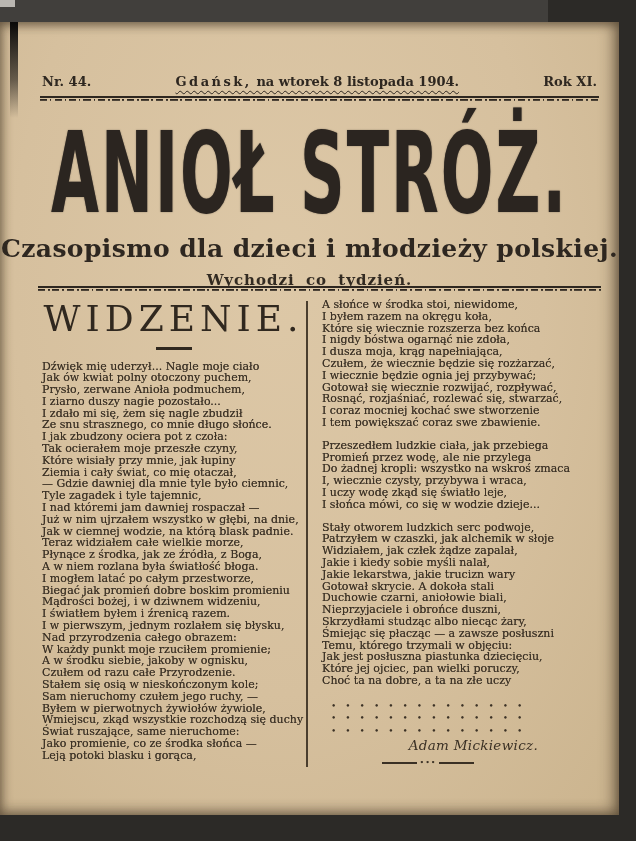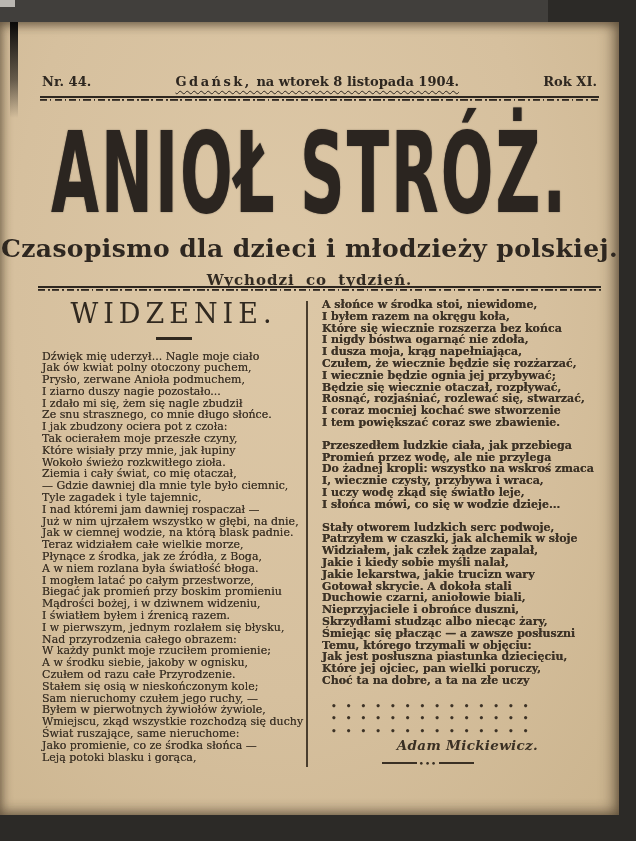--- a/index.html
+++ b/index.html
@@ -49,24 +49,24 @@
     text-shadow:0 0 1px rgba(43,37,32,.65);
   }
   .masthead-subtitle{position:absolute;top:212px;left:0;width:100%;text-align:center;
     font-size:25px;font-weight:bold;color:#2e2720;letter-spacing:.4px;}
   .masthead-frequency{position:absolute;top:249px;left:0;width:100%;text-align:center;
     font-size:15px;font-weight:bold;letter-spacing:1px;word-spacing:5px;color:#332b22;}
   .main-rule{position:absolute;top:264px;left:38px;right:18px;}
 
   
   .col-left{position:absolute;top:276px;left:42px;width:263px;}
-  .col-right{position:absolute;top:277px;left:322px;width:278px;font-weight:bold;}
+  .col-right{position:absolute;top:277px;left:322px;width:278px;}
   .col-divider{position:absolute;left:306px;top:279px;width:1.5px;height:466px;background:#4a3e2e;}
 
-  .article-title{width:100%;text-align:center;font-size:27px;letter-spacing:5px;color:#30281f;}
+  .article-title{width:100%;text-align:center;font-size:36px;letter-spacing:5px;color:#30281f;}
   .title-rule{width:36px;height:2.5px;background:#30281f;margin:8px auto 11px;}
 
   .poem-line{font-size:11px;line-height:11.8px;color:#3c3226;white-space:nowrap;
     text-shadow:0 0 .5px rgba(60,50,38,.8);}
   .poem-line.gap{height:11px;}
 
   .dots-block{margin-top:13px;}
   .dots-row{font-size:9px;letter-spacing:9px;line-height:12.5px;padding-left:9px;color:#3c3226;}
 
   .signature{text-align:right;padding-right:62px;
@@ -106,32 +106,31 @@
       <div>
           <div class="poem-line">Dźwięk mię uderzył...  Nagle moje ciało</div>
           <div class="poem-line">Jak ów kwiat polny otoczony puchem,</div>
           <div class="poem-line">Prysło, zerwane Anioła podmuchem,</div>
           <div class="poem-line">I ziarno duszy nagie pozostało...</div>
           <div class="poem-line">I zdało mi się, żem się nagle zbudził</div>
           <div class="poem-line">Ze snu strasznego, co mnie długo słońce.</div>
           <div class="poem-line">I jak zbudzony ociera pot z czoła:</div>
           <div class="poem-line">Tak ocierałem moje przeszłe czyny,</div>
           <div class="poem-line">Które wisiały przy mnie, jak łupiny</div>
-          <div class="poem-line">Wokoło świeżo rozkwitłego zioła.</div>
           <div class="poem-line">Ziemia i cały świat, co mię otaczał,</div>
           <div class="poem-line">— Gdzie dawniej dla mnie tyle było ciemnic,</div>
           <div class="poem-line">Tyle zagadek i tyle tajemnic,</div>
           <div class="poem-line">I nad któremi jam dawniej rospaczał —</div>
           <div class="poem-line">Już w nim ujrzałem wszystko w głębi, na dnie,</div>
           <div class="poem-line">Jak w ciemnej wodzie, na którą blask padnie.</div>
           <div class="poem-line">Teraz widziałem całe wielkie morze,</div>
           <div class="poem-line">Płynące z środka, jak ze źródła, z Boga,</div>
           <div class="poem-line">A w niem rozlana była światłość błoga.</div>
           <div class="poem-line">I mogłem latać po całym przestworze,</div>
-          <div class="poem-line">Biegać jak promień przy boskim promieniu</div>
+          <div class="poem-line">Biegać jak promień dobre boskim promieniu</div>
           <div class="poem-line">Mądrości bożej, i w dziwnem widzeniu,</div>
           <div class="poem-line">I światłem byłem i źrenicą razem.</div>
           <div class="poem-line">I w pierwszym, jednym rozlałem się błysku,</div>
           <div class="poem-line">Nad przyrodzenia całego obrazem:</div>
           <div class="poem-line">W każdy punkt moje rzuciłem promienie;</div>
           <div class="poem-line">A w środku siebie, jakoby w ognisku,</div>
           <div class="poem-line">Czułem od razu całe Przyrodzenie.</div>
           <div class="poem-line">Stałem się osią w nieskończonym kole;</div>
           <div class="poem-line">Sam nieruchomy czułem jego ruchy, —</div>
           <div class="poem-line">Byłem w pierwotnych żywiołów żywiole,</div>
@@ -144,21 +143,21 @@
 
     <div class="col-right">
       <div>
           <div class="poem-line">A słońce w środka stoi, niewidome,</div>
           <div class="poem-line">I byłem razem na okręgu koła,</div>
           <div class="poem-line">Które się wiecznie rozszerza bez końca</div>
           <div class="poem-line">I nigdy bóstwa ogarnąć nie zdoła,</div>
           <div class="poem-line">I dusza moja, krąg napełniająca,</div>
           <div class="poem-line">Czułem, że wiecznie będzie się rozżarzać,</div>
           <div class="poem-line">I wiecznie będzie ognia jej przybywać;</div>
-          <div class="poem-line">Będzie się wiecznie otaczał, rozpływać,</div>
+          <div class="poem-line">Gotował się wiecznie rozwijać, rozpływać,</div>
           <div class="poem-line">Rosnąć, rozjaśniać, rozlewać się, stwarzać,</div>
           <div class="poem-line">I coraz mocniej kochać swe stworzenie</div>
           <div class="poem-line">I tem powiększać coraz swe zbawienie.</div>
           <div class="poem-line gap"></div>
           <div class="poem-line">Przeszedłem ludzkie ciała, jak przebiega</div>
           <div class="poem-line">Promień przez wodę, ale nie przylega</div>
           <div class="poem-line">Do żadnej kropli: wszystko na wskroś zmaca</div>
           <div class="poem-line">I, wiecznie czysty, przybywa i wraca,</div>
           <div class="poem-line">I uczy wodę zkąd się światło leje,</div>
           <div class="poem-line">I słońca mówi, co się w wodzie dzieje...</div>

